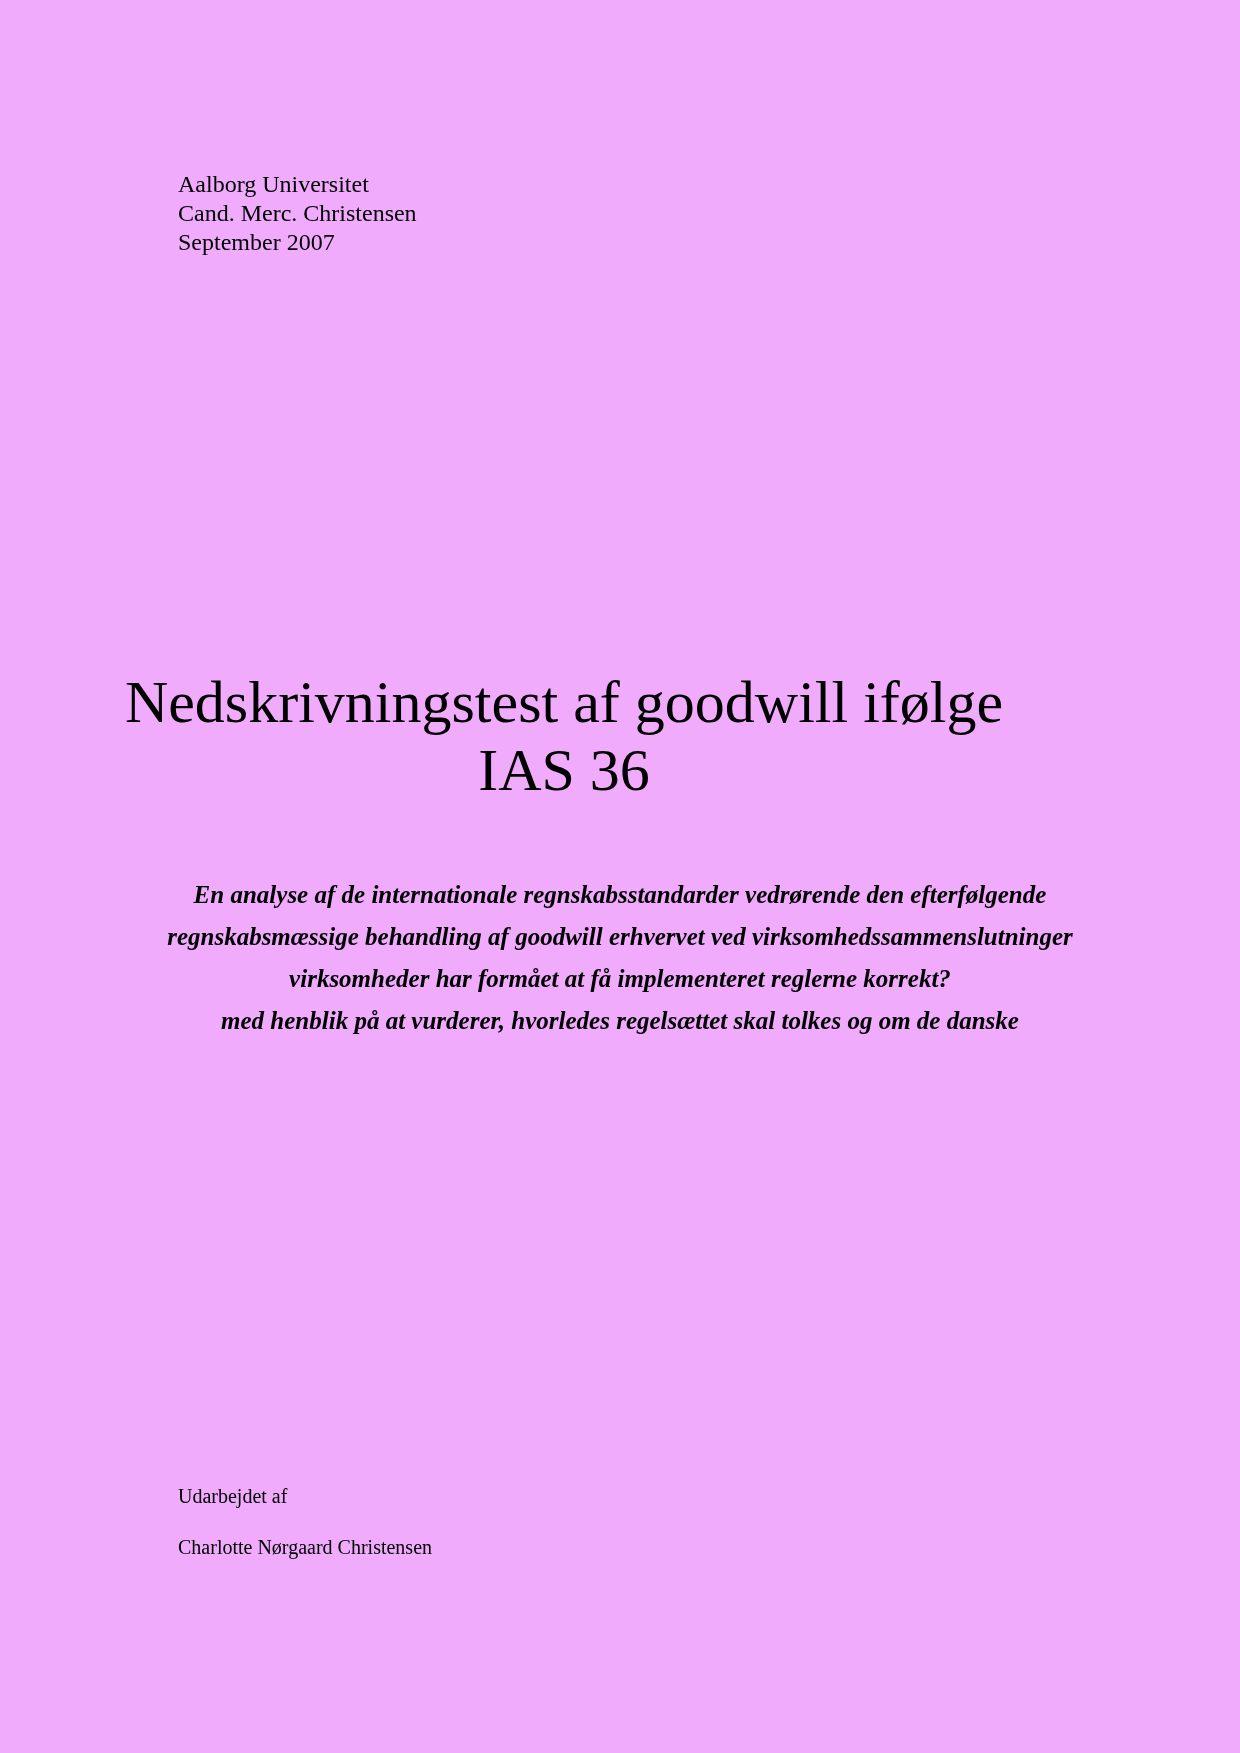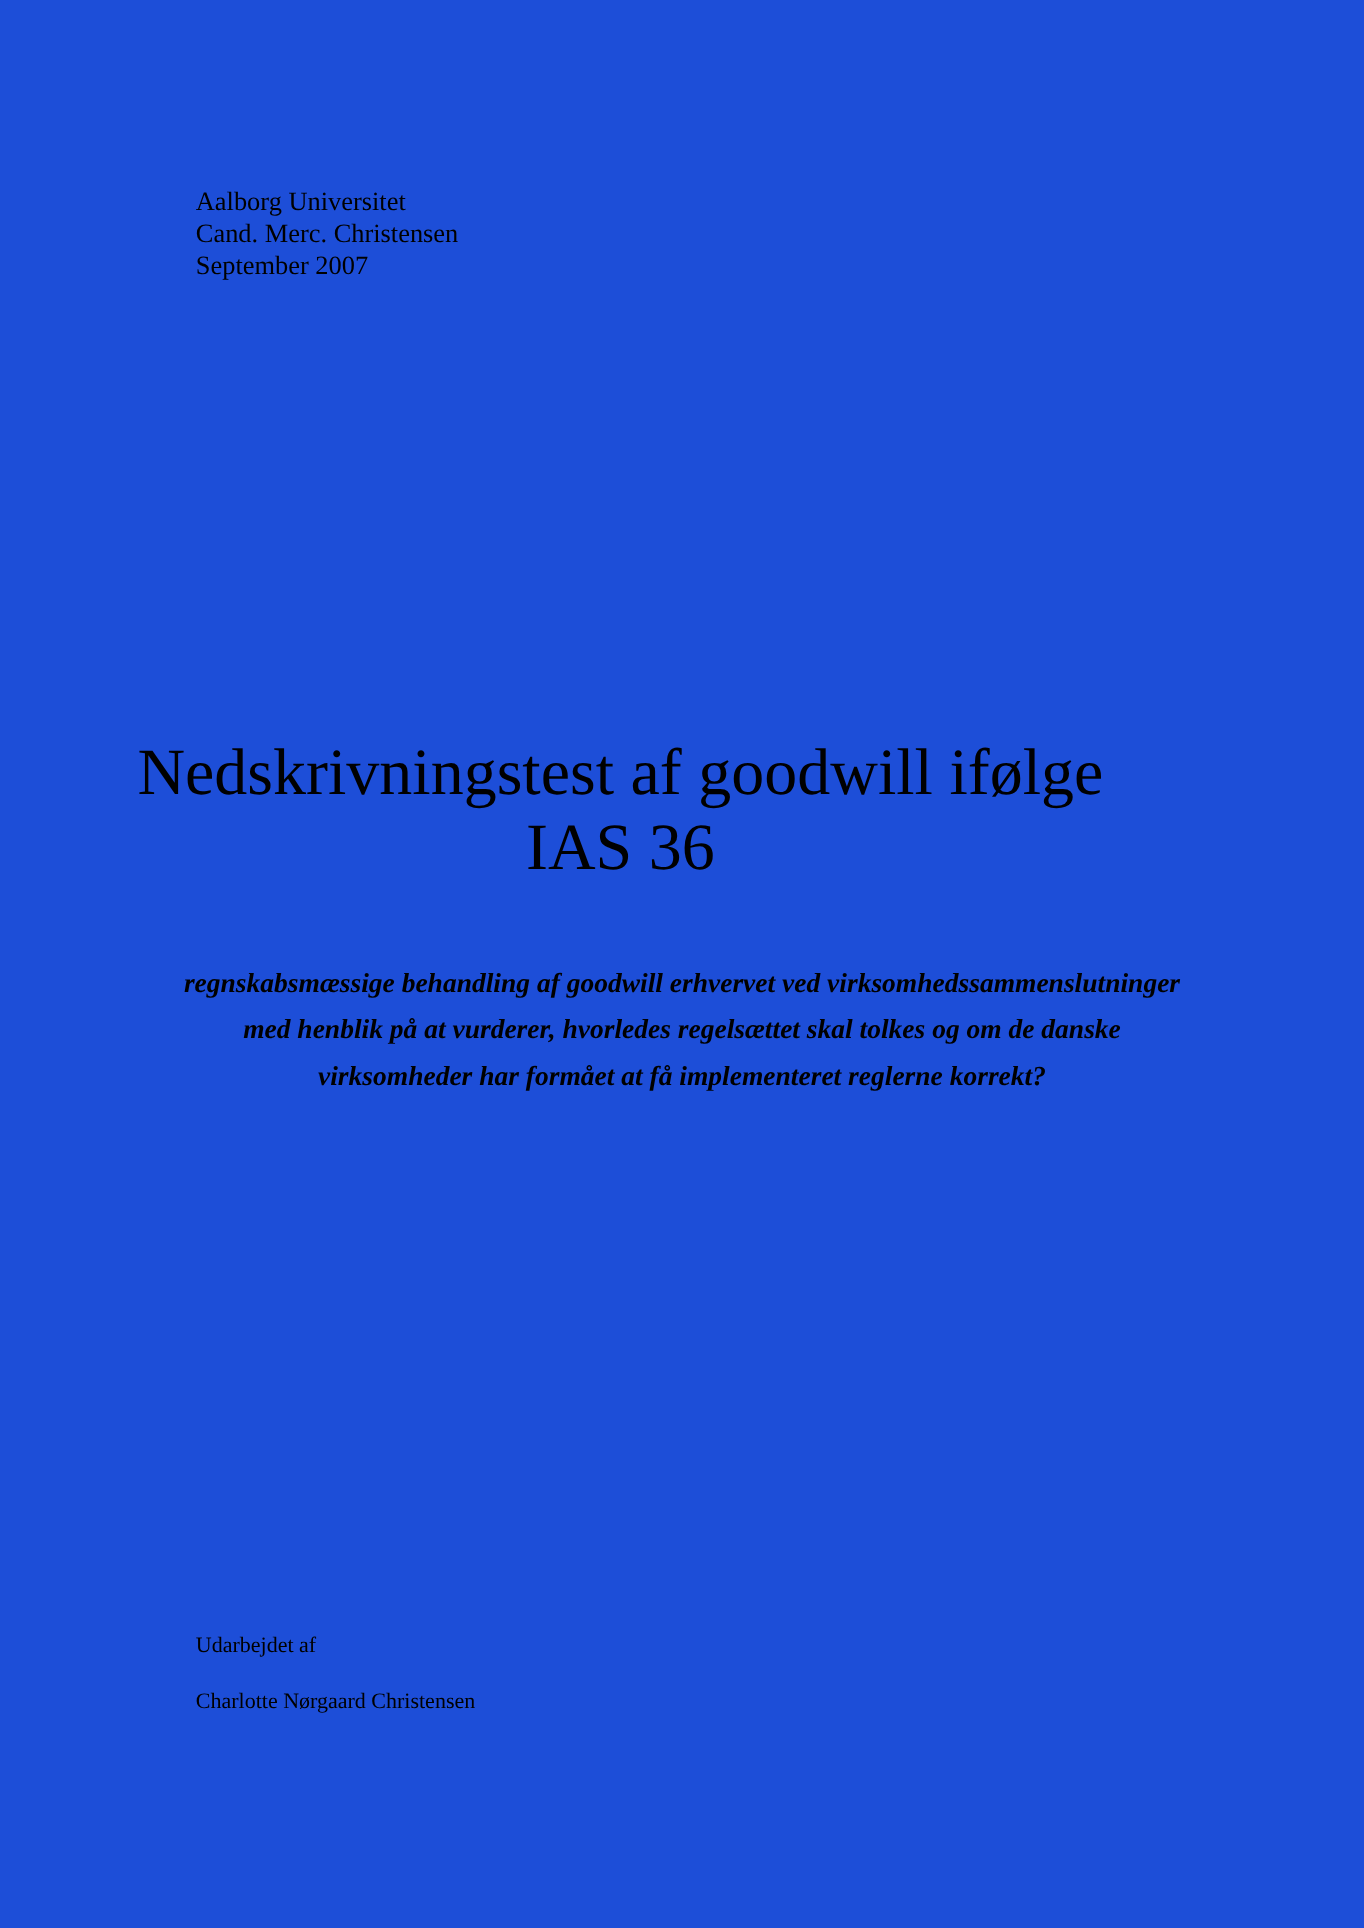--- a/index.html
+++ b/index.html
@@ -5,21 +5,21 @@
   html, body {
     margin: 0;
     padding: 0;
     background: #e8e8e8;
   }
   .page {
     position: relative;
     width: 1240px;
     height: 1753px;
     margin: 0 auto;
-    background: #1d4ed8;
+    background: #f0abfc;
     color: #000000;
     font-family: "Liberation Serif", "DejaVu Serif", serif;
     overflow: hidden;
   }
   .header-block {
     position: absolute;
     left: 178px;
     top: 170px;
     font-size: 24px;
     line-height: 29px;
@@ -69,23 +69,24 @@
     <div>Cand. Merc. Christensen</div>
     <div>September 2007</div>
   </div>
 
   <h1 class="title-block">
     <div>Nedskrivningstest af goodwill ifølge</div>
     <div>IAS 36</div>
   </h1>
 
   <div class="subtitle-block">
+    <div>En analyse af de internationale regnskabsstandarder vedrørende den efterfølgende</div>
     <div>regnskabsmæssige behandling af goodwill erhvervet ved virksomhedssammenslutninger</div>
+    <div>virksomheder har formået at få implementeret reglerne korrekt?</div>
     <div>med henblik på at vurderer, hvorledes regelsættet skal tolkes og om de danske</div>
-    <div>virksomheder har formået at få implementeret reglerne korrekt?</div>
   </div>
 
   <div class="footer-col left">
     <div>Udarbejdet af</div>
     <div class="footer-name">Charlotte Nørgaard Christensen</div>
   </div>
 
 
 </div>
 

